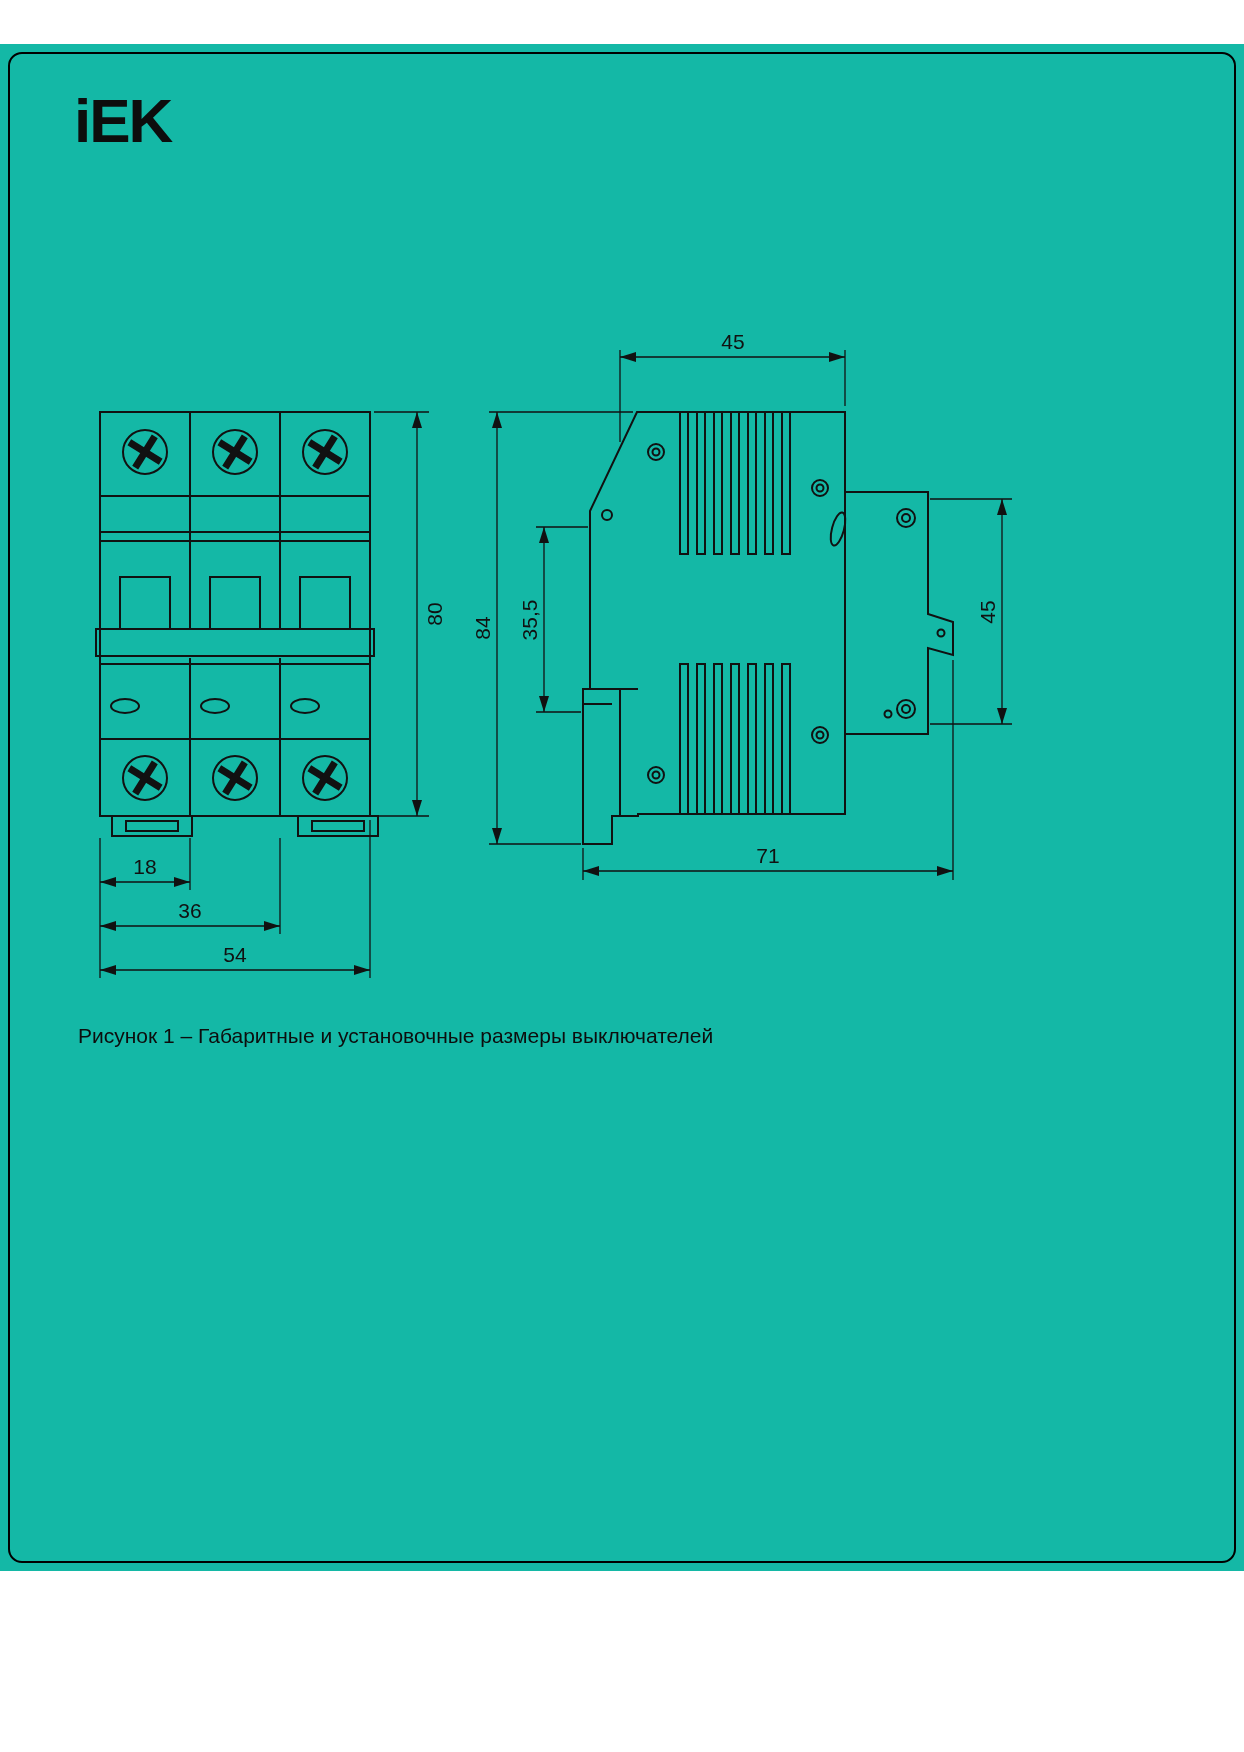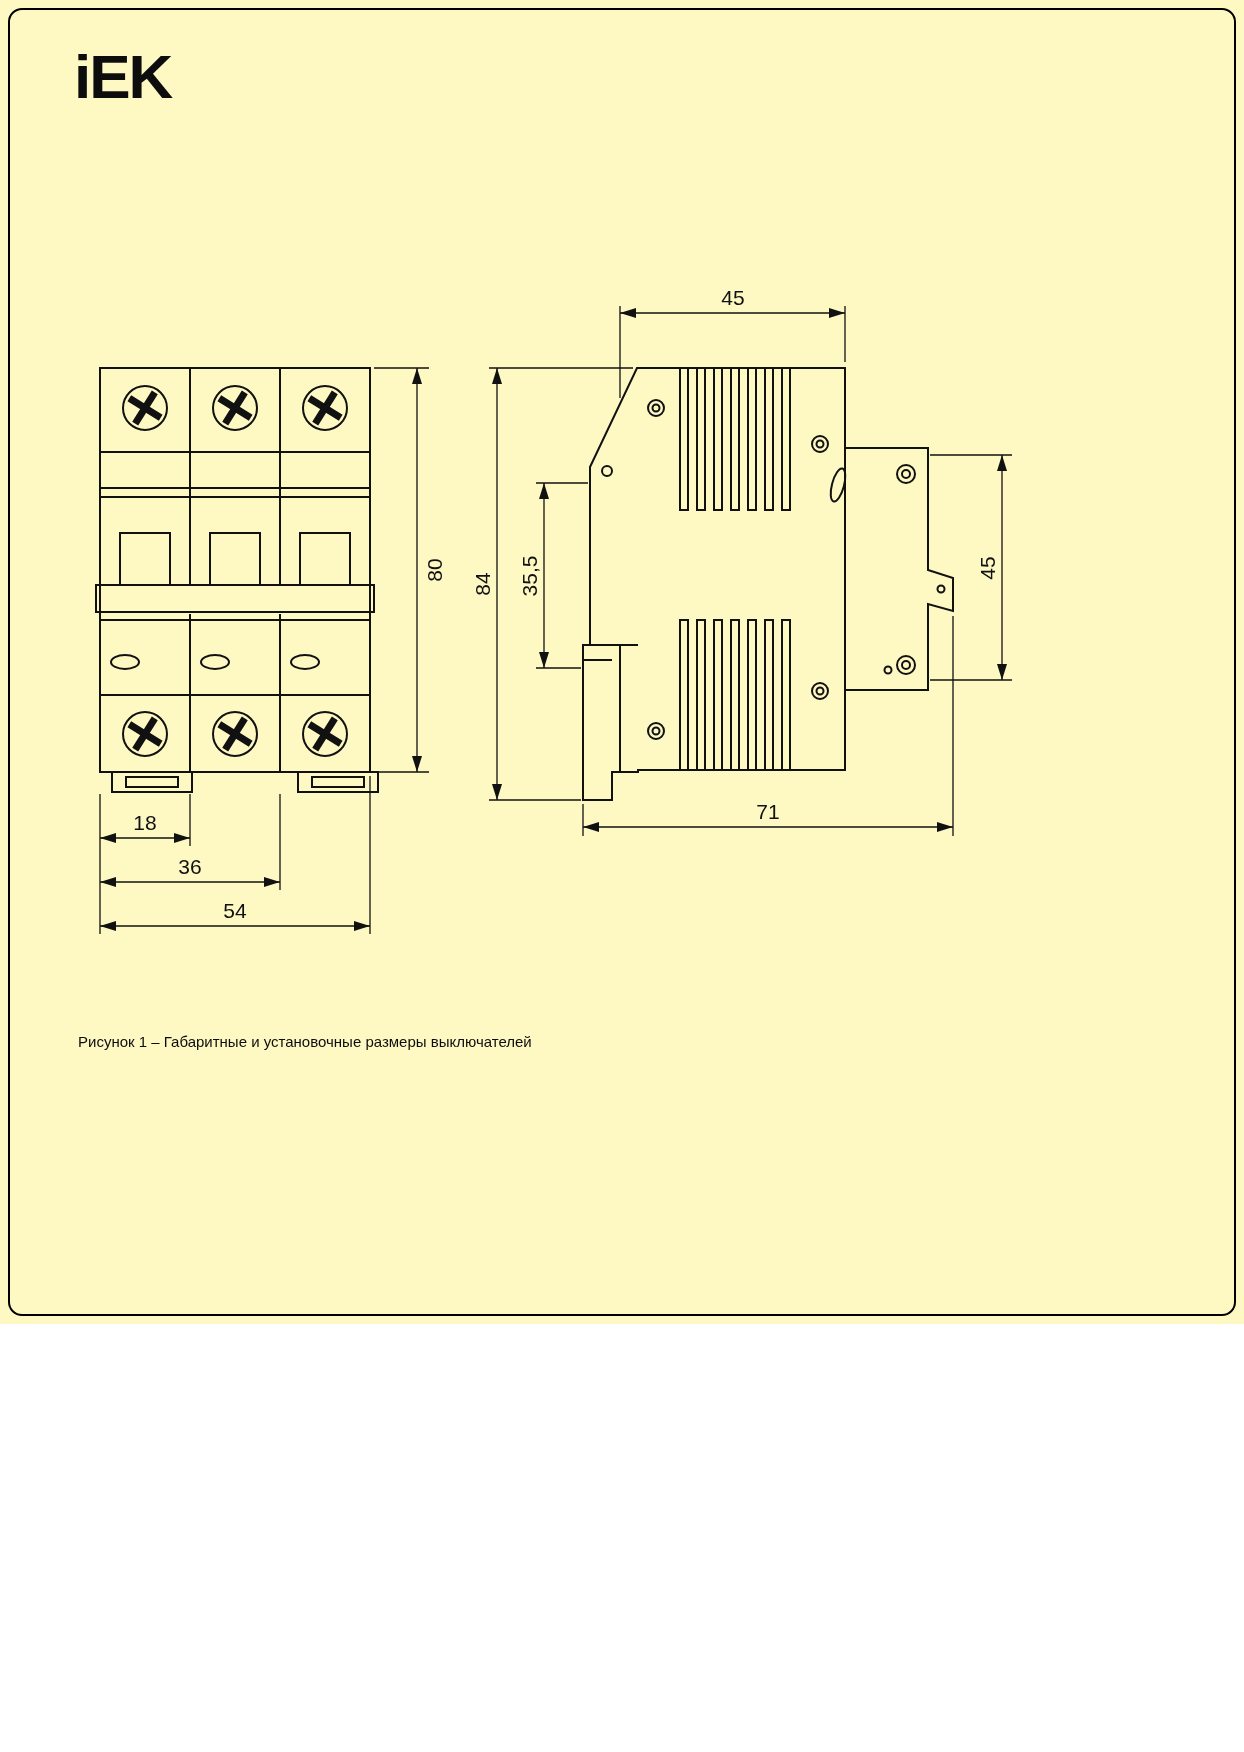--- a/index.html
+++ b/index.html
@@ -1,37 +1,38 @@
 <!DOCTYPE html>
 <html><head>
 <meta charset="utf-8">
 <style>
   html,body{margin:0;padding:0;background:#ffffff;}
   .page{
     position:relative;
-    width:1244px;height:1324px;
-    background:#fef9c3;
+    width:1244px;height:1527px;
+    background:#14b8a6;
     font-family:"Liberation Sans",sans-serif;
     color:#111;
     overflow:hidden;
+    margin-top:44px;
   }
   .frame{
     position:absolute;inset:8px;
     border:2px solid #000;
     border-radius:14px;
     pointer-events:none;
   }
   .logo{
     position:absolute;left:74px;top:46px;
     font-size:62px;font-weight:bold;letter-spacing:-2px;
     color:#0d0d0d;line-height:1;
   }
   .caption{
-    position:absolute;left:78px;top:1033px;
-    font-size:15px;color:#0d0d0d;
+    position:absolute;left:78px;top:980px;
+    font-size:21px;color:#0d0d0d;
   }
   svg.drawing{position:absolute;left:0;top:0;width:1244px;height:1752px;}
   text{font-family:"Liberation Sans",sans-serif;}
 </style>
 </head>
 <body>
 
 <div class="page">
   <div class="frame"></div>
 

